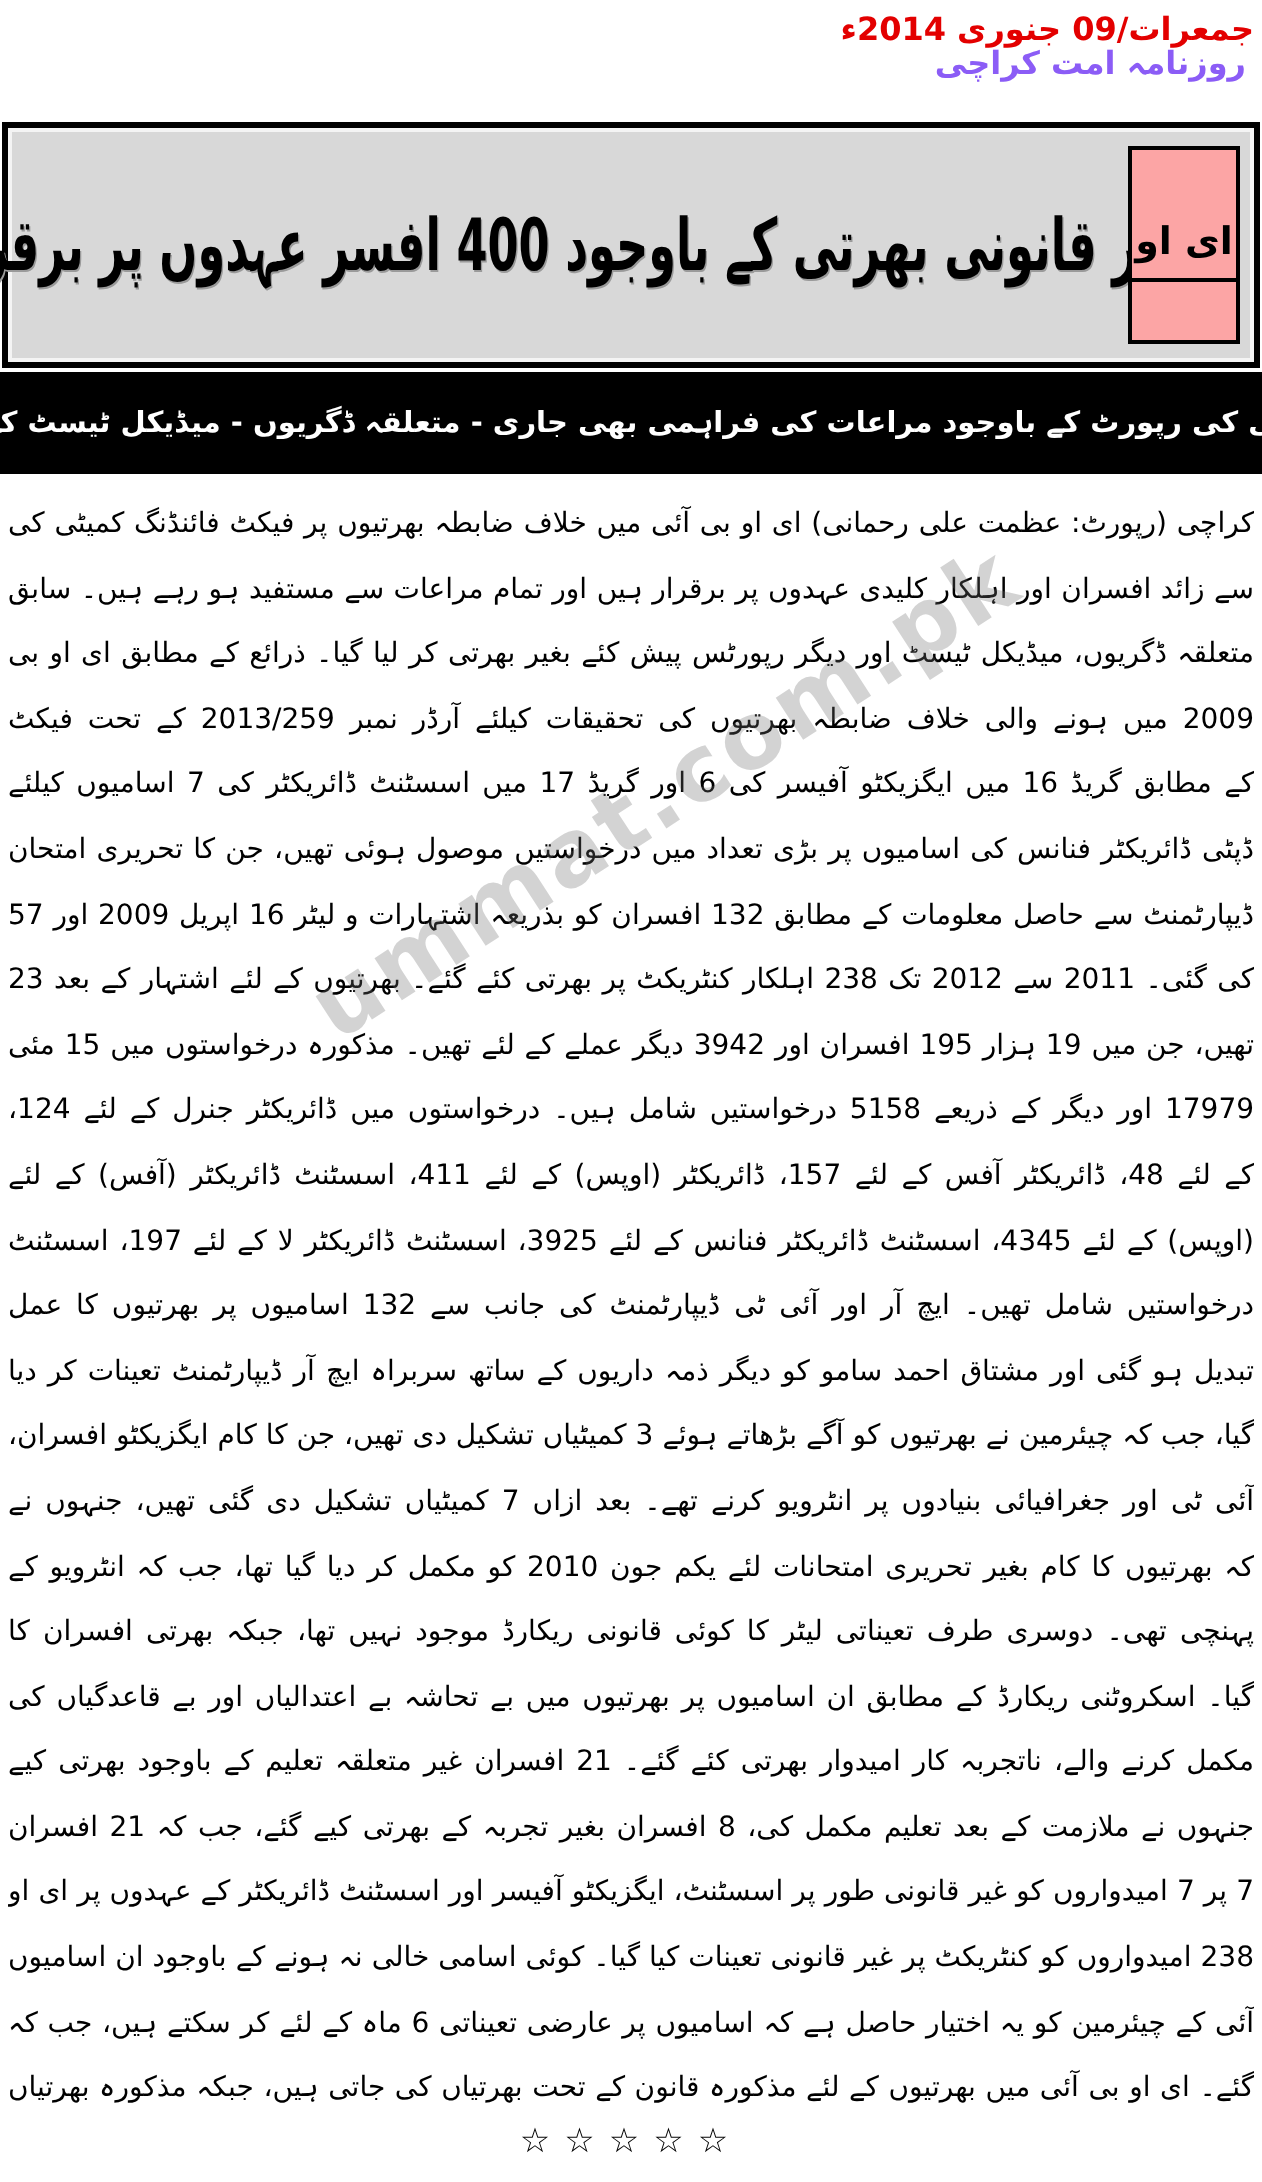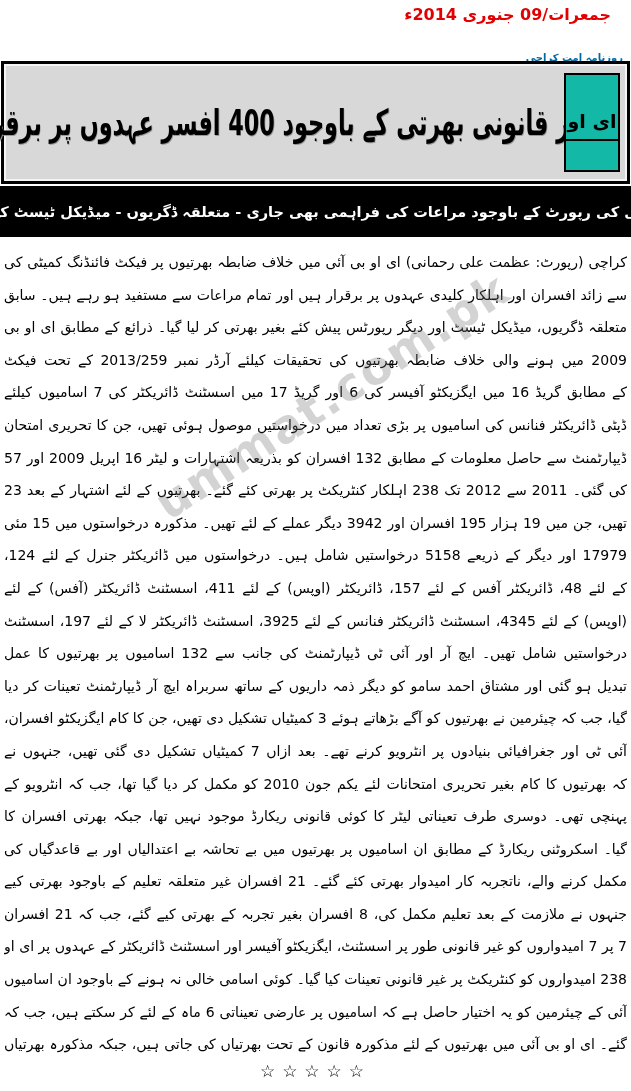--- a/index.html
+++ b/index.html
@@ -1,35 +1,35 @@
 <!DOCTYPE html>
 <html lang="ur"><head>
 <meta charset="utf-8">
 <style>
   html,body{margin:0;padding:0;background:#fff;}
   .page{
     position:relative;width:631px;height:1091px;overflow:hidden;
     background:#ffffff;font-family:"DejaVu Sans",sans-serif;margin:0 auto;
   }
   .dateline{
-    position:absolute;top:5px;right:20px;direction:rtl;white-space:nowrap;
+    position:absolute;top:5px;right:4px;direction:rtl;white-space:nowrap;
     color:#e30000;font-size:16px;font-weight:bold;
   }
   .publication{
-    position:absolute;top:52px;right:8px;direction:rtl;white-space:nowrap;
-    color:#0369a1;font-size:10px;font-weight:bold;
+    position:absolute;top:22px;right:8px;direction:rtl;white-space:nowrap;
+    color:#8b5cf6;font-size:16px;font-weight:bold;
   }
   .headline-box{
     position:absolute;top:61px;left:1px;right:1px;height:117px;
     background:#d8d8d8;border:3px solid #000;
     box-shadow:inset 0 0 0 2px #f4f4f4;
   }
   .kicker{
     position:absolute;top:9px;bottom:9px;right:7px;width:52px;
-    background:#14b8a6;border:2px solid #000;display:flex;flex-direction:column;
+    background:#fca5a5;border:2px solid #000;display:flex;flex-direction:column;
     align-items:stretch;justify-content:center;text-align:center;direction:rtl;
   }
   .kicker-top,.kicker-bottom{
     font-weight:bold;font-size:19px;line-height:1.6;padding:2px 1px;
   }
   .kicker-top{border-bottom:2px solid #000;}
   .headline-text{
     position:absolute;top:0;bottom:0;left:4px;right:70px;
     display:flex;align-items:center;justify-content:center;
     direction:rtl;white-space:nowrap;overflow:visible;

